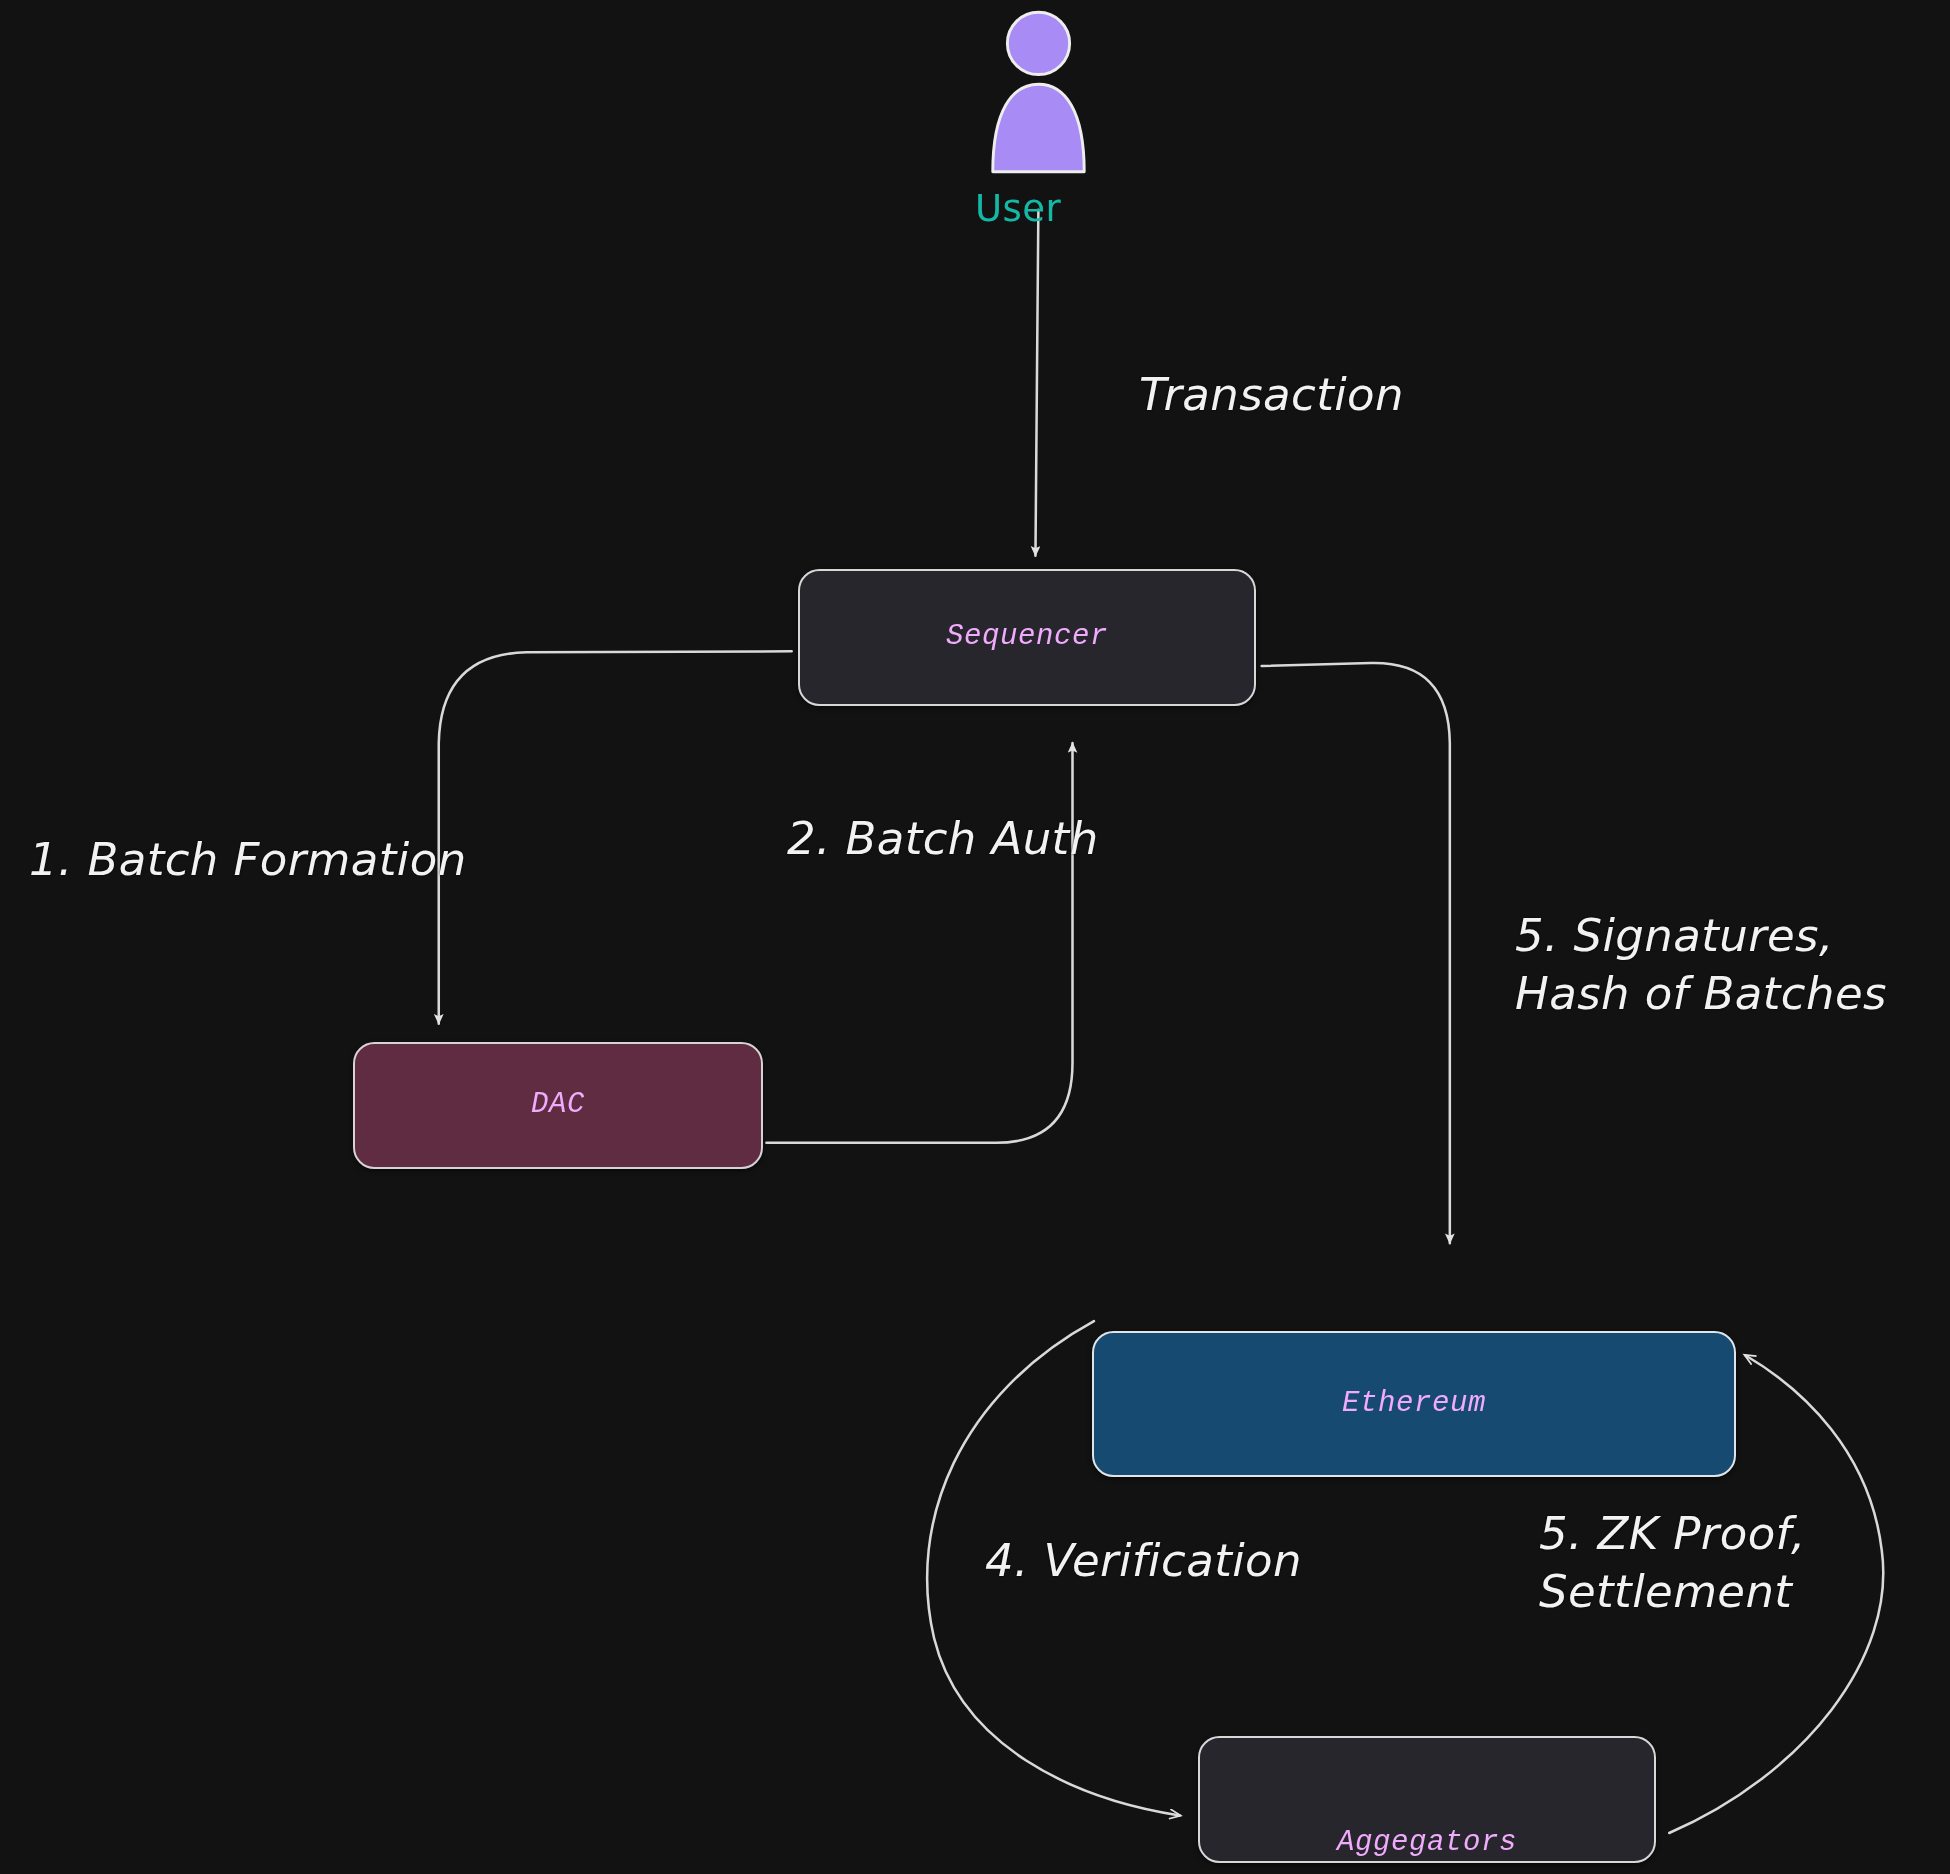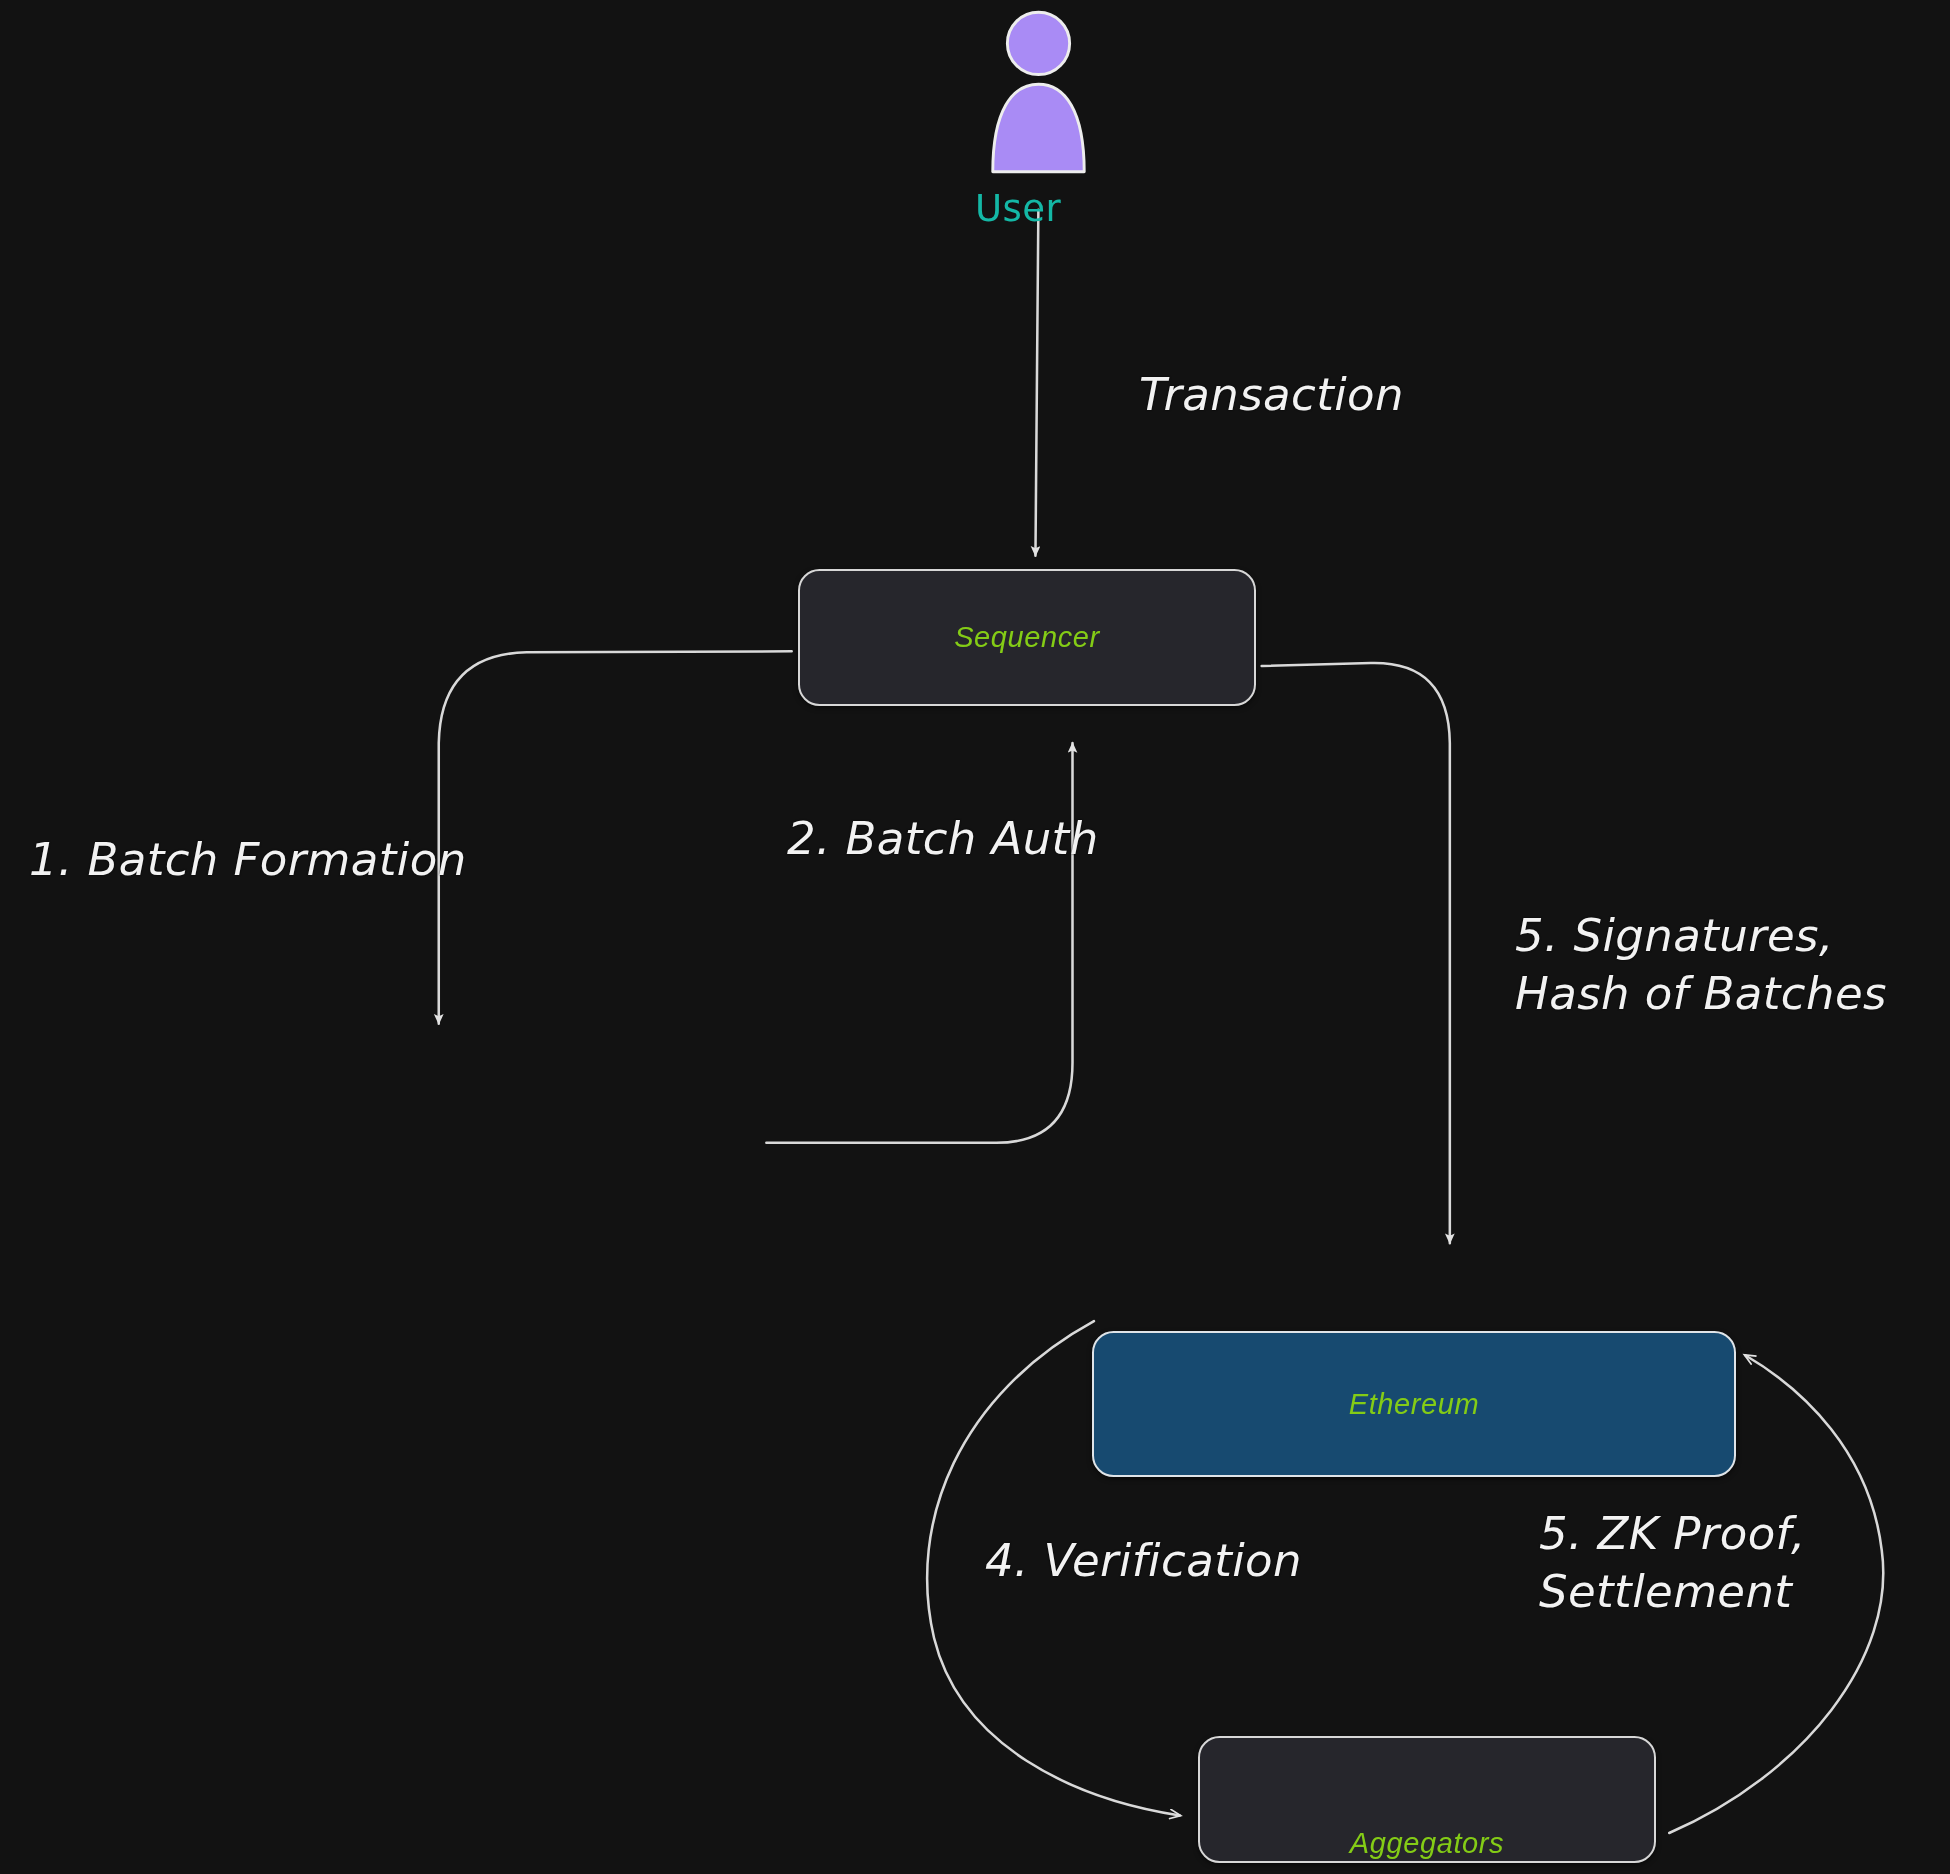--- a/index.html
+++ b/index.html
@@ -27,22 +27,22 @@
     height: 1874px;
   }
   .node {
     position: absolute;
     box-sizing: border-box;
     border-radius: 21.5px;
     border: 2px solid #fdba74;
     display: flex;
     align-items: center;
     justify-content: center;
-    color: #84cc16;
-    font-family: Liberation Sans, sans-serif;
+    color: #f0abfc;
+    font-family: Liberation Mono, monospace;
     font-size: 29px;
     letter-spacing: 0.6px;
     text-align: center;
     box-shadow: 0 2px 4.9px rgba(0,0,0,0.55);
   }
   .node-label {
     display: block;
     line-height: 1.2;
     font-style: italic;
     font-weight: 400;
@@ -107,20 +107,23 @@
       <circle cx="55" cy="36" r="32" fill="#a98bf5" stroke="#ededed" stroke-width="3"></circle>
       <path d="M 8,168 C 8,105 28,78 55,78 C 82,78 102,105 102,168 Z" fill="#a98bf5" stroke="#ededed" stroke-width="3" stroke-linejoin="round"></path>
     </svg>
   </div>
   <div class="actor-caption" style="left:975px; top:187px; width:127px;">User</div>
 
   <div class="node" style="left:798px; top:569px; width:458px; height:137px; background:#26262c; border-color:#d7d7d7;">
     <span class="node-label">Sequencer</span>
   </div>
 
+  <div class="node" style="left:353px; top:1042px; width:410px; height:127px; background:#5f2c42; border-color:#d9d2d5;">
+    <span class="node-label">DAC</span>
+  </div>
 
   <div class="node" style="left:1092px; top:1331px; width:644px; height:146px; background:#174a70; border-color:#dfe4e8;">
     <span class="node-label">Ethereum</span>
   </div>
 
   <div class="node" style="left:1198px; top:1736px; width:458px; height:127px; background:#26262c; border-color:#d7d7d7;align-items:flex-end;">
     <span class="node-label">Aggegators</span>
   </div>
 
   <div class="edge-label" style="left:1139px; top:366px;">Transaction</div>

